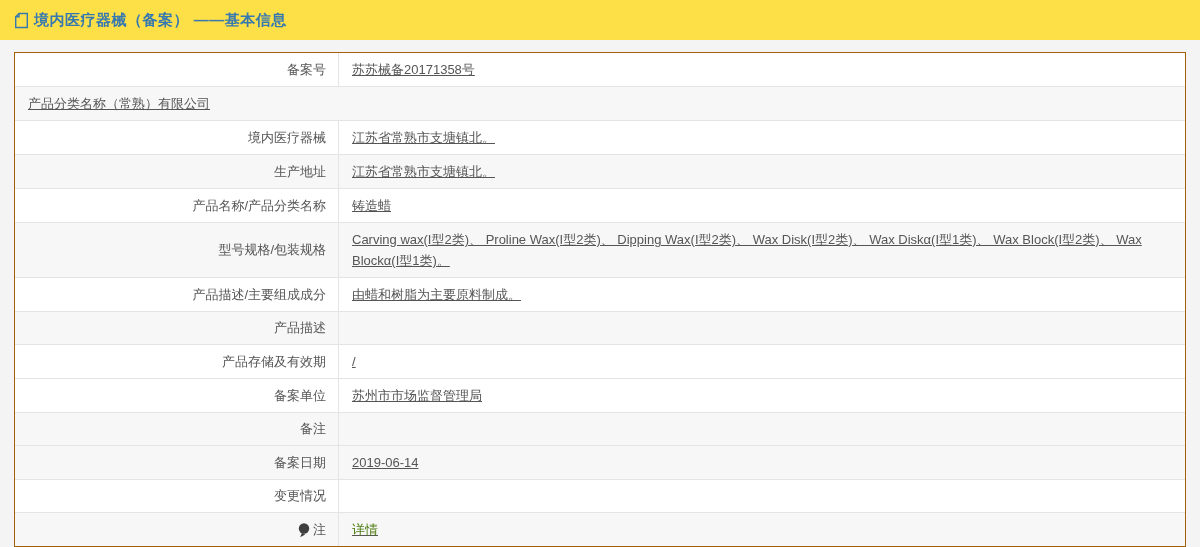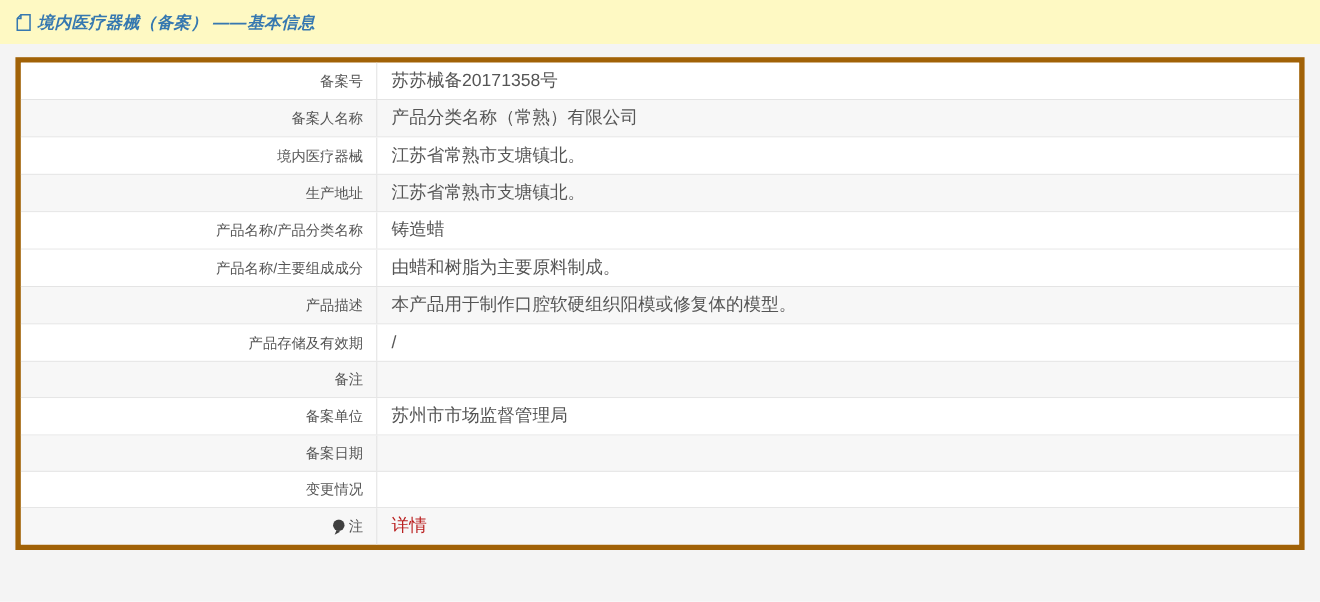--- a/index.html
+++ b/index.html
@@ -5,37 +5,36 @@
   * { margin:0; padding:0; box-sizing:border-box; }
   html,body { width:1200px; height:547px; }
   body {
     font-family:"Liberation Sans","DejaVu Sans",sans-serif;
     background:#f4f4f4;
     overflow:hidden;
     -webkit-font-smoothing:antialiased;
   }
   .header {
     height:40px;
-    background:#fef9c3;
+    background:#fde047;
     display:flex;
     align-items:center;
     padding-left:14px;
-    font-style:italic;
   }
   .doc-icon { width:15px; height:17px; margin-right:5px; flex:0 0 auto; }
   .page-title {
     color:#3678b0;
     font-size:15px;
     font-weight:bold;
     letter-spacing:0.5px;
   }
   .table-wrap {
     margin:12px 14px 0 14px;
     background:#ffffff;
-    border:5px solid #a16207;
+    border:1px solid #a16207;
   }
   .row {
     display:flex;
     border-bottom:1px solid #e4e4e4;
     min-height:33px;
     background:#ffffff;
   }
   .row:last-child { border-bottom:none; }
   .row.alt { background:#f7f7f7; }
   .cell-label {
@@ -49,26 +48,27 @@
     color:#555555;
     font-size:13px;
     text-align:right;
   }
   .cell-value {
     flex:1 1 auto;
     display:flex;
     align-items:flex-start;
     padding:6px 24px 6px 13px;
     color:#555555;
-    font-size:16px;
+    font-size:13px;
     line-height:21px;
+    text-decoration:underline;
   }
   .cell-value .val-text { display:inline-block; }
   .link {
-    color:#b91c1c;
+    color:#4d7c0f;
     text-decoration:none;
     cursor:pointer;
   }
   .note-icon { margin-right:3px; flex:0 0 auto; position:relative; top:1px; }
 </style>
 </head>
 <body>
 
 <div class="header">
   <svg class="doc-icon" viewBox="0 0 15 17" fill="none" stroke="#3678b0" stroke-width="1.4">
@@ -81,23 +81,20 @@
 <div class="table-wrap">
     <div class="row">
       <div class="cell-label">
         <span>备案号</span>
       </div>
       <div class="cell-value">
         <span class="val-text">苏苏械备20171358号</span>
       </div>
     </div>
     <div class="row alt">
-      <div class="cell-label">
-        <span>备案人名称</span>
-      </div>
       <div class="cell-value">
         <span class="val-text">产品分类名称（常熟）有限公司</span>
       </div>
     </div>
     <div class="row">
       <div class="cell-label">
         <span>境内医疗器械</span>
       </div>
       <div class="cell-value">
         <span class="val-text">江苏省常熟市支塘镇北。</span>
@@ -112,63 +109,71 @@
       </div>
     </div>
     <div class="row">
       <div class="cell-label">
         <span>产品名称/产品分类名称</span>
       </div>
       <div class="cell-value">
         <span class="val-text">铸造蜡</span>
       </div>
     </div>
+    <div class="row alt">
+      <div class="cell-label">
+        <span>型号规格/包装规格</span>
+      </div>
+      <div class="cell-value">
+        <span class="val-text">Carving wax(I型2类)、 Proline Wax(I型2类)、 Dipping Wax(I型2类)、 Wax Disk(I型2类)、 Wax Diskα(I型1类)、 Wax Block(I型2类)、 Wax Blockα(I型1类)。</span>
+      </div>
+    </div>
     <div class="row">
       <div class="cell-label">
-        <span>产品名称/主要组成成分</span>
+        <span>产品描述/主要组成成分</span>
       </div>
       <div class="cell-value">
         <span class="val-text">由蜡和树脂为主要原料制成。</span>
       </div>
     </div>
     <div class="row alt">
       <div class="cell-label">
         <span>产品描述</span>
       </div>
-      <div class="cell-value">
-        <span class="val-text">本产品用于制作口腔软硬组织阳模或修复体的模型。</span>
-      </div>
     </div>
     <div class="row">
       <div class="cell-label">
         <span>产品存储及有效期</span>
       </div>
       <div class="cell-value">
         <span class="val-text">/</span>
-      </div>
-    </div>
-    <div class="row alt">
-      <div class="cell-label">
-        <span>备注</span>
-      </div>
-      <div class="cell-value">
-        <span class="val-text"></span>
       </div>
     </div>
     <div class="row">
       <div class="cell-label">
         <span>备案单位</span>
       </div>
       <div class="cell-value">
         <span class="val-text">苏州市市场监督管理局</span>
       </div>
     </div>
     <div class="row alt">
       <div class="cell-label">
+        <span>备注</span>
+      </div>
+      <div class="cell-value">
+        <span class="val-text"></span>
+      </div>
+    </div>
+    <div class="row alt">
+      <div class="cell-label">
         <span>备案日期</span>
+      </div>
+      <div class="cell-value">
+        <span class="val-text">2019-06-14</span>
       </div>
     </div>
     <div class="row">
       <div class="cell-label">
         <span>变更情况</span>
       </div>
       <div class="cell-value">
         <span class="val-text"></span>
       </div>
     </div>

